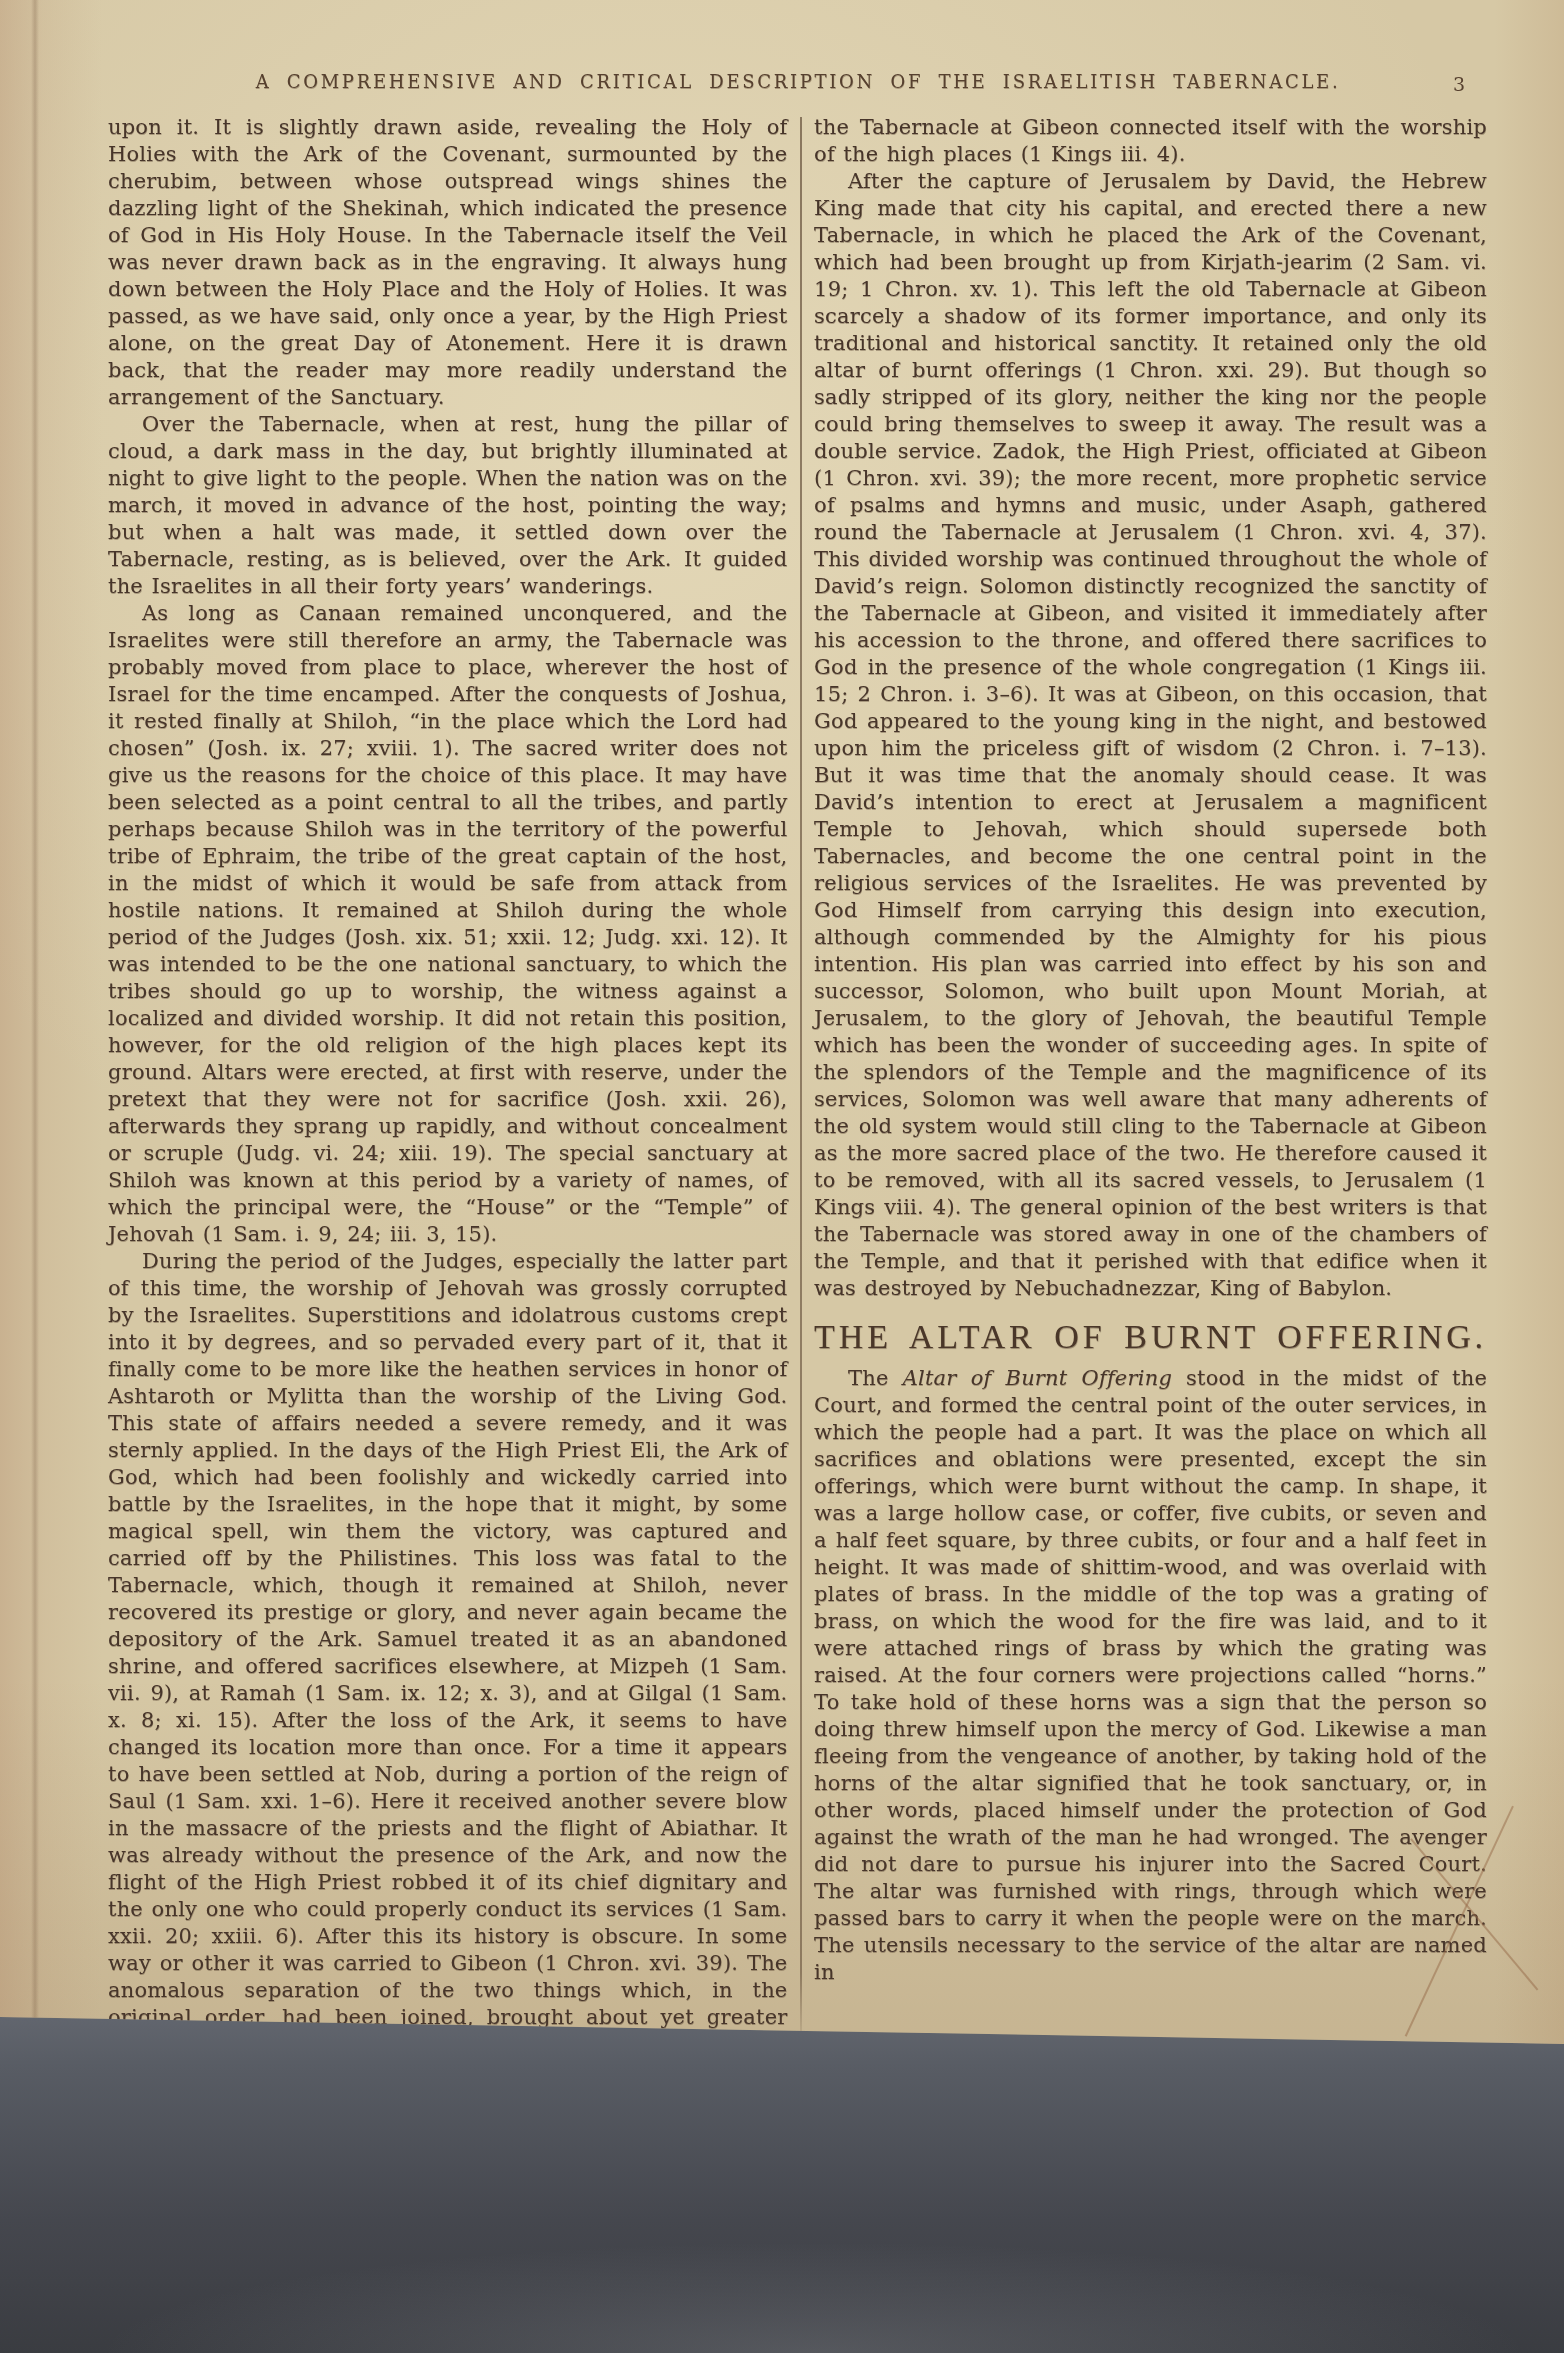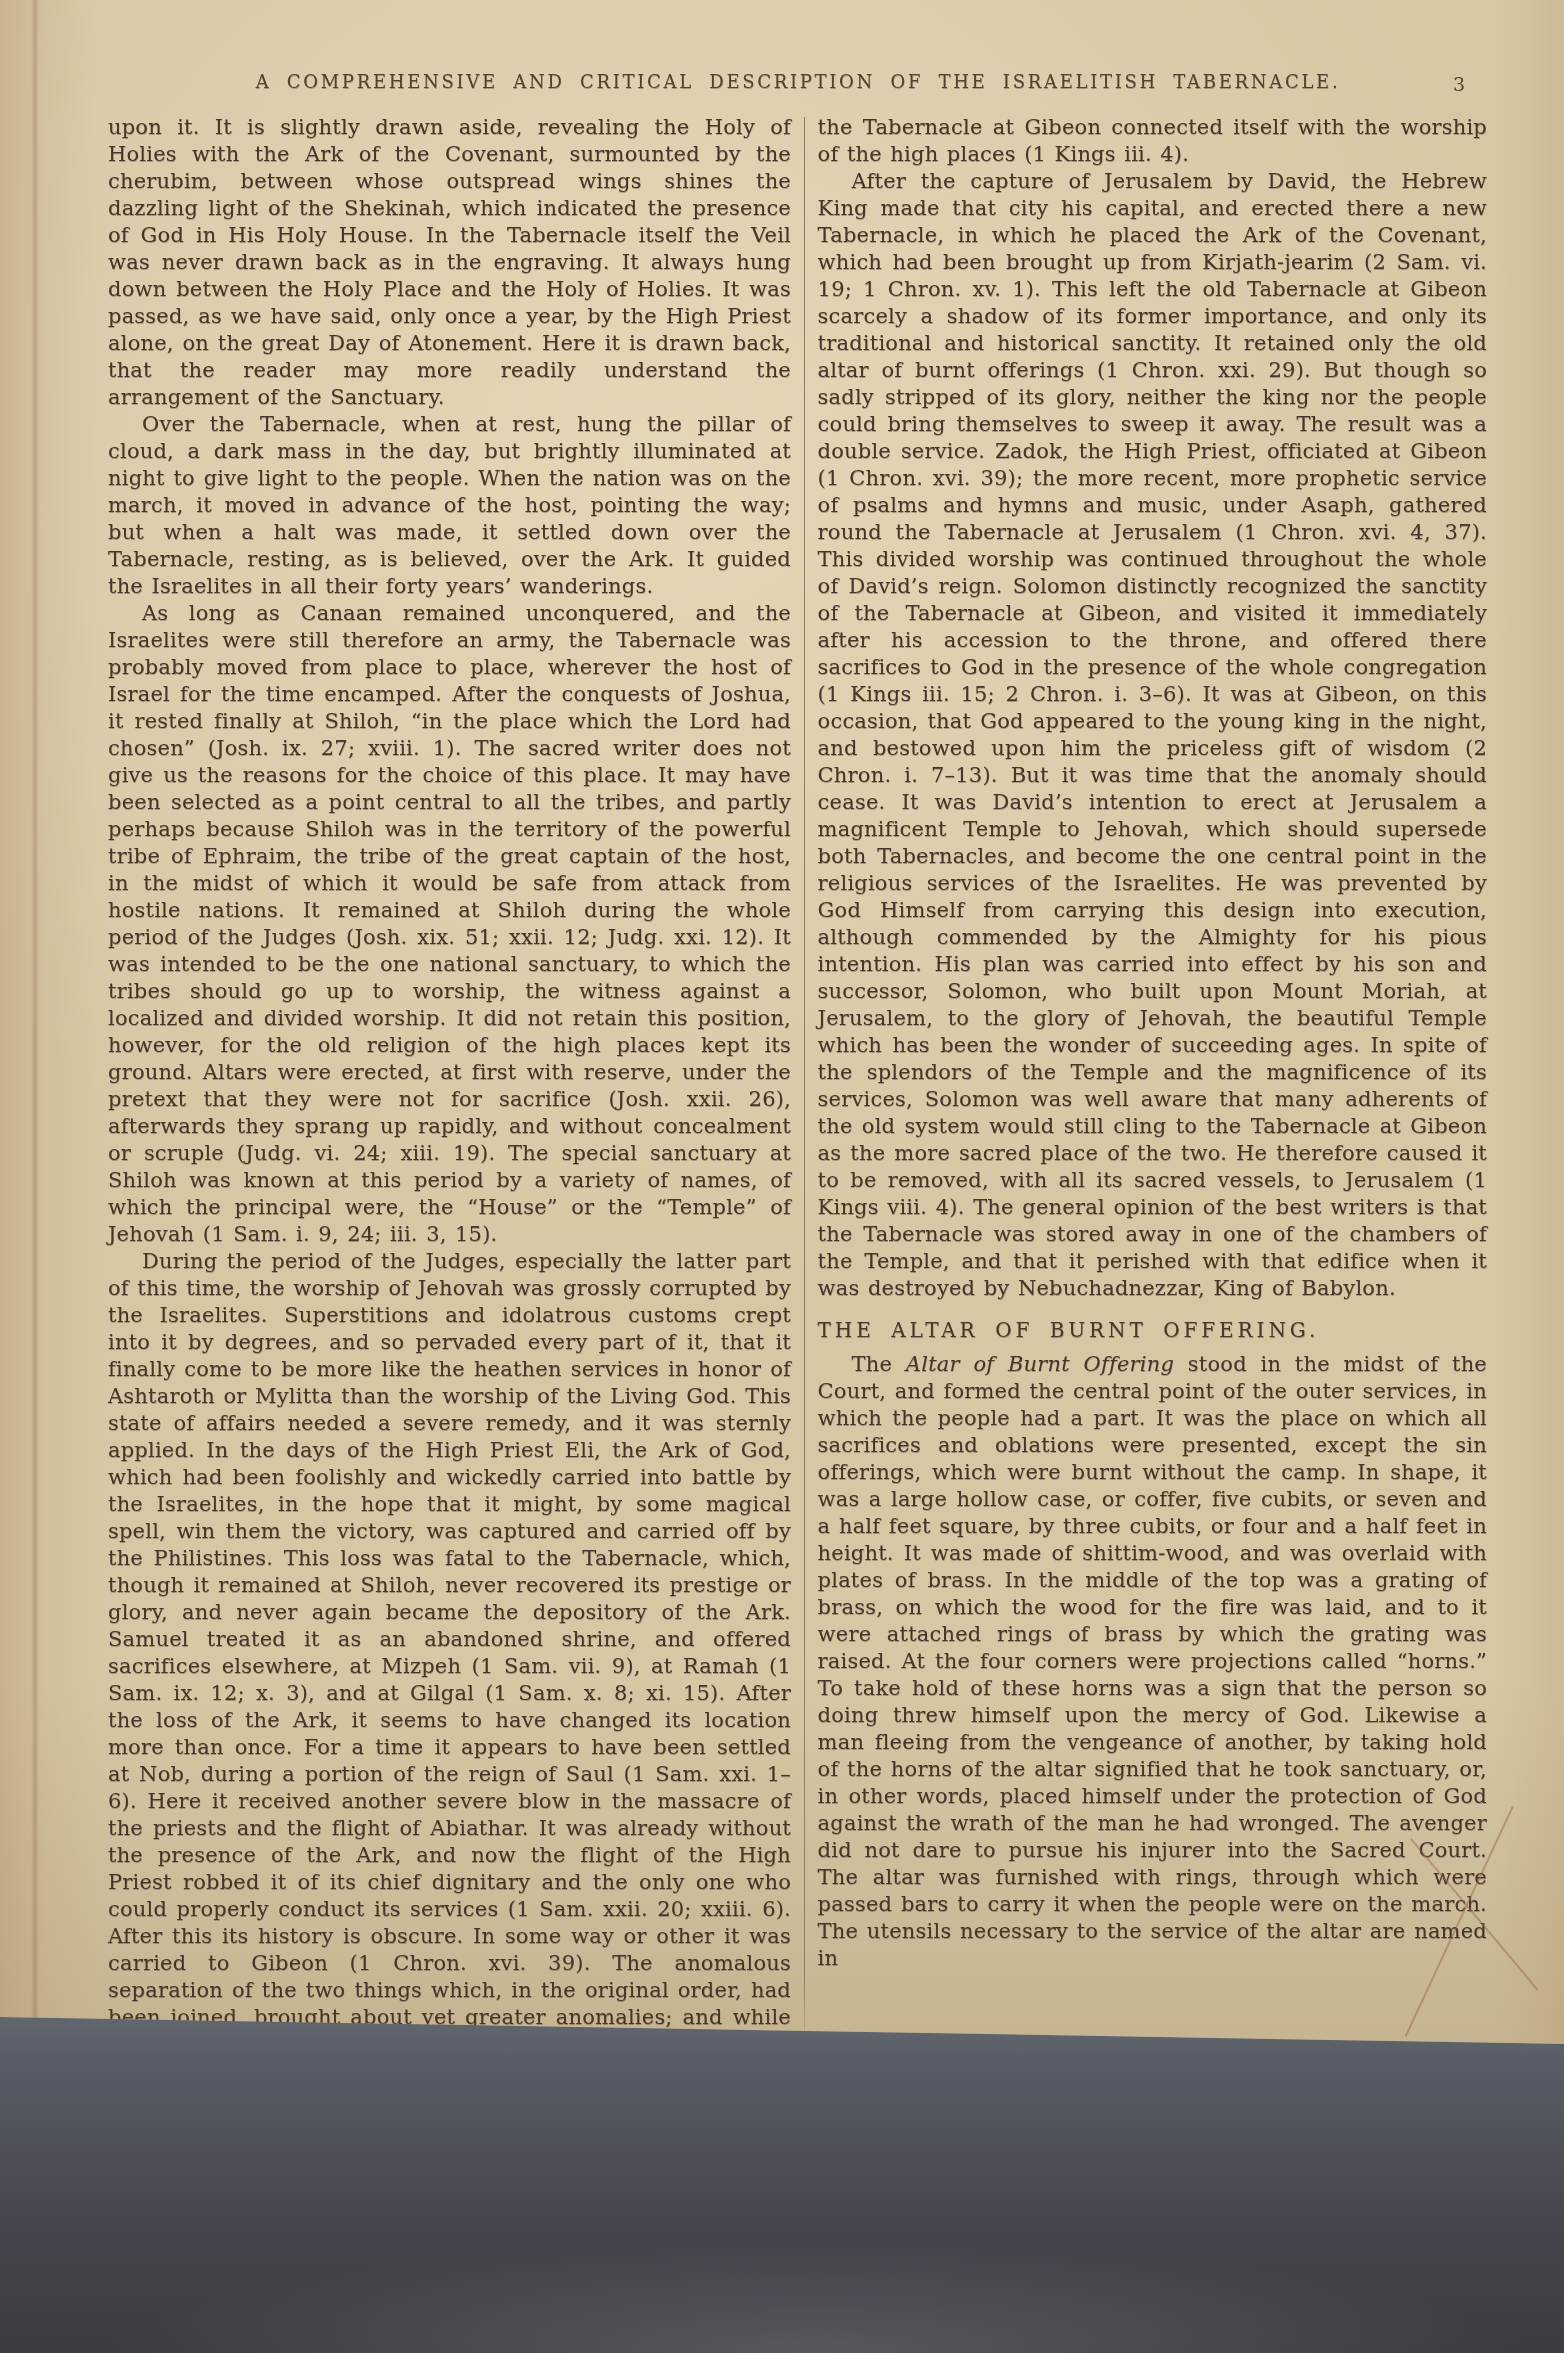--- a/index.html
+++ b/index.html
@@ -61,26 +61,27 @@
     margin: 0;
     font-size: 21px; line-height: 27px;
     letter-spacing: 0.2px; word-spacing: 1.6px;
     text-align: justify;
     color: #47352a;
     text-shadow: 0.3px 0.5px 0.5px rgba(60,40,25,0.33);
   }
   .para.indent { text-indent: 34px; }
   .section-heading {
     margin: 15.6px 0 9.4px 0;
-    font-size: 20px; font-weight: normal;
+    font-size: 34px; font-weight: normal;
     letter-spacing: 3.9px; word-spacing: 6.3px;
-    text-align: left;
+    text-align: right;
     color: #4a3729;
     text-shadow: 0.5px 0.7px 0.7px rgba(60,40,25,0.4);
     white-space: nowrap;
+    font-family: Liberation Serif, serif;
   }
   
   .fold-line { position: absolute; background: rgba(150,105,72,0.5); }
   .fold-line.a { left: 1512px; top: 1806px; width: 1.6px; height: 254px; transform: rotate(25deg); transform-origin: top center; }
   .fold-line.b { left: 1410px; top: 1839px; width: 1.6px; height: 197px; transform: rotate(-40deg); transform-origin: top center; }
 </style>
 </head>
 <body>
 
 <div class="photo">

